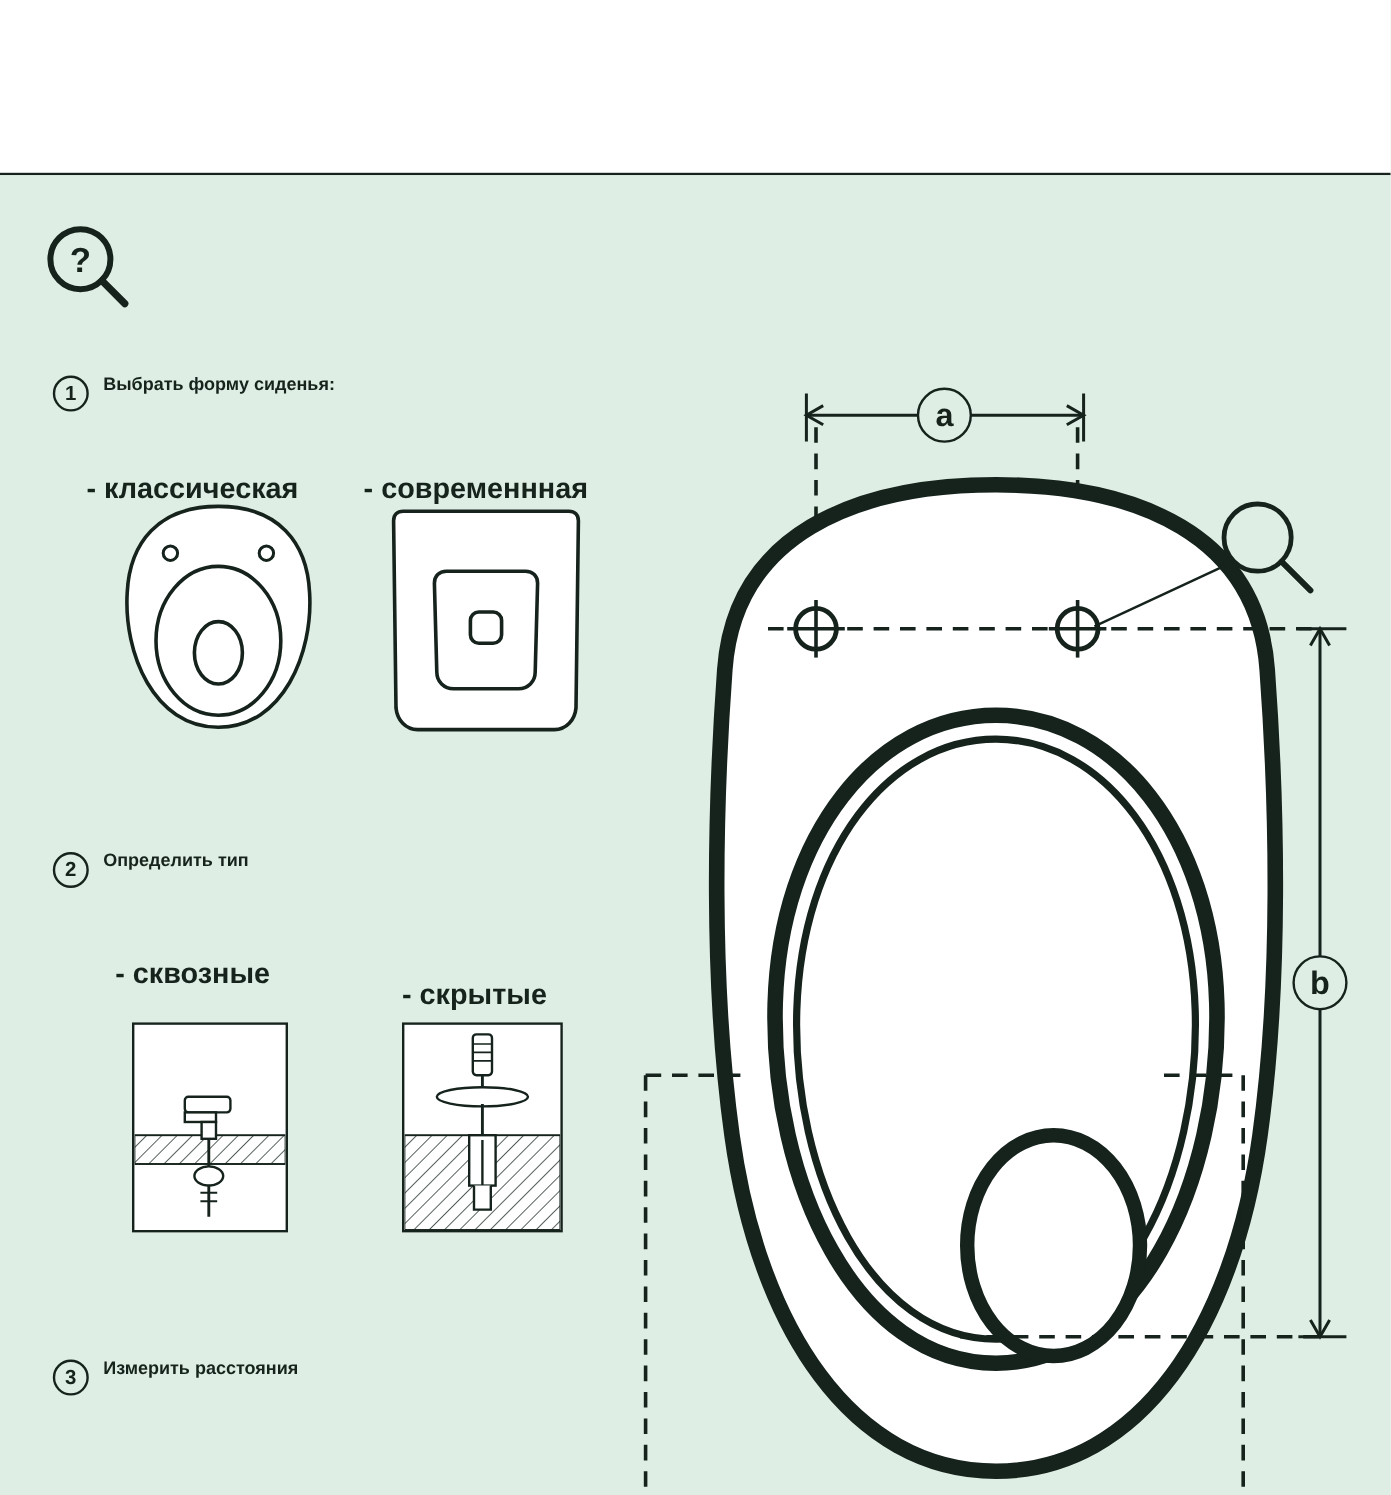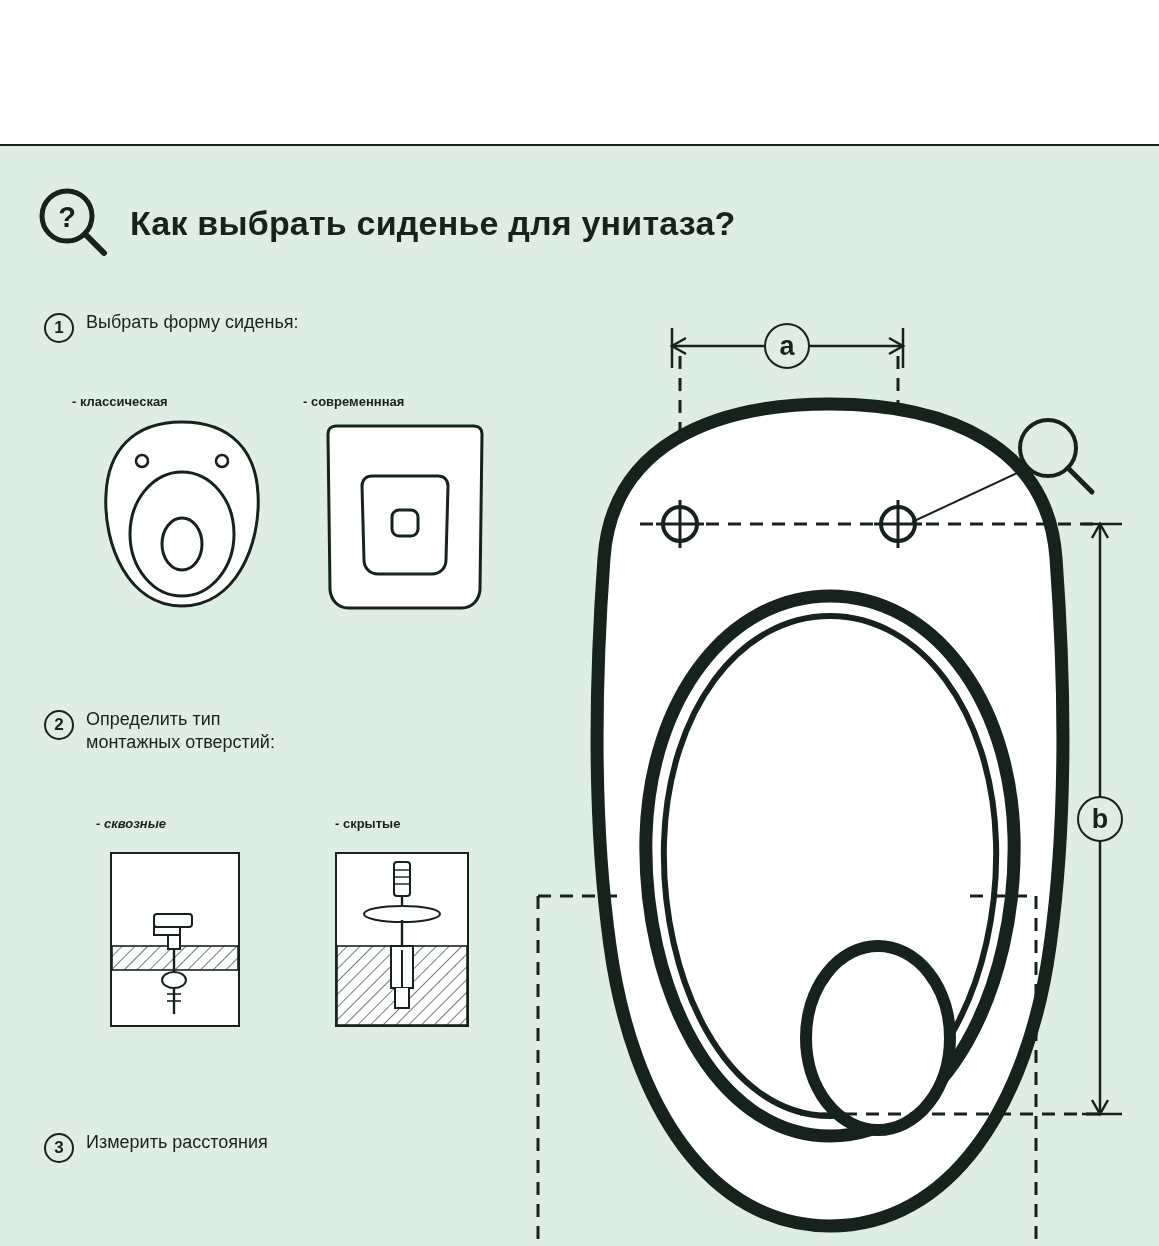--- a/index.html
+++ b/index.html
@@ -75,29 +75,29 @@
     justify-content: center;
     font-size: 17px;
     font-weight: bold;
     color: #15231c;
     box-sizing: border-box;
     flex: none;
     margin-right: 12px;
     margin-top: 2px;
   }
   .step-label {
-    font-size: 18px;
-    font-weight: normal;
+    font-size: 15px;
+    font-weight: bold;
     color: #15231c;
     line-height: 1.28;
   }
 
   .opt-label {
     position: absolute;
-    font-size: 13px;
+    font-size: 24px;
     font-weight: bold;
     color: #15231c;
     white-space: nowrap;
   }
 
   
   .shape-box { position: absolute; }
 
   
   .holebox {
@@ -140,21 +140,20 @@
   <div class="body-area">
 
     <div class="title-row">
       <div class="magnifier-title">
         <svg width="74" height="74" viewBox="0 0 74 74">
           <circle cx="31" cy="30" r="25" fill="none" stroke="#15231c" stroke-width="5"></circle>
           <line x1="49" y1="48" x2="68" y2="67" stroke="#15231c" stroke-width="6" stroke-linecap="round"></line>
           <text x="31" y="41" font-family="Liberation Sans, sans-serif" font-size="29" font-weight="bold" fill="#15231c" text-anchor="middle">?</text>
         </svg>
       </div>
-      <div class="title-text">Как выбрать сиденье для унитаза?</div>
     </div>
 
     <div class="step" style="left:44px; top:165px;">
       <div class="step-num">1</div>
       <div class="step-label">Выбрать форму сиденья:</div>
     </div>
 
     <div class="opt-label" style="left:72px; top:248px;">- классическая</div>
     <div class="opt-label" style="left:303px; top:248px;text-align:right;">- современнная</div>
 
@@ -175,25 +174,24 @@
         <path d="M52 58 L118 58 C124 58 128 62 128 68 L126 142 C126 150 120 156 112 156 L58 156
                  C50 156 44 150 44 142 L42 68 C42 62 46 58 52 58 Z" fill="none" stroke="#15231c" stroke-width="3"></path>
         <rect x="72" y="92" width="26" height="26" rx="7" fill="none" stroke="#15231c" stroke-width="3"></rect>
       </svg>
     </div>
 
     <div class="step" style="left:44px; top:562px;">
       <div class="step-num">2</div>
       <div style="display:flex; flex-direction:column;">
         <div class="step-label">Определить тип</div>
-        <div class="step-label">монтажных отверстий:</div>
       </div>
     </div>
 
-    <div class="opt-label" style="left:96px; top:670px;font-style:italic;">- сквозные</div>
+    <div class="opt-label" style="left:96px; top:652px;">- сквозные</div>
     <div class="opt-label" style="left:335px; top:670px;text-align:right;">- скрытые</div>
 
     <div class="holebox" style="left:110px; top:706px; width:130px; height:175px;">
       <svg width="126" height="171" viewBox="0 0 126 171">
         <defs>
           <pattern id="hatch1" width="9" height="9" patternTransform="rotate(45)" patternUnits="userSpaceOnUse">
             <line x1="0" y1="0" x2="0" y2="9" stroke="#15231c" stroke-width="1.2"></line>
           </pattern>
         </defs>
         <rect x="0" y="92" width="126" height="24" fill="url(#hatch1)" stroke="#15231c" stroke-width="1.6"></rect>

